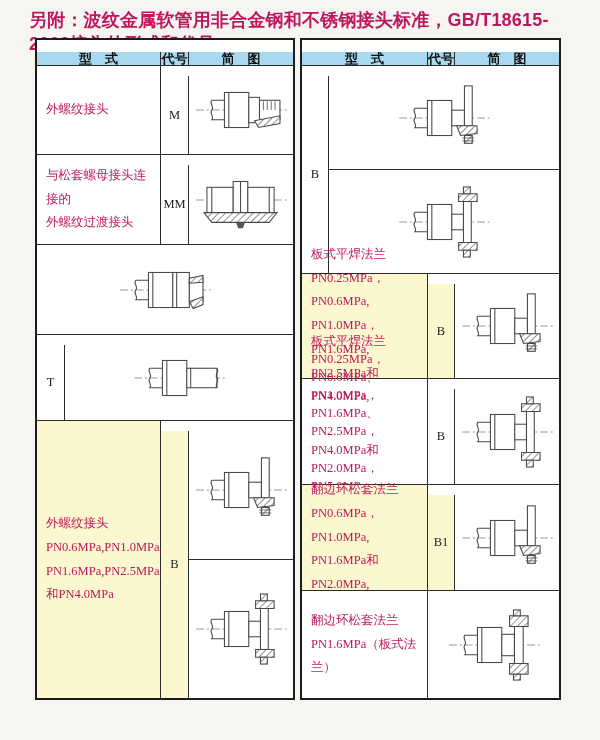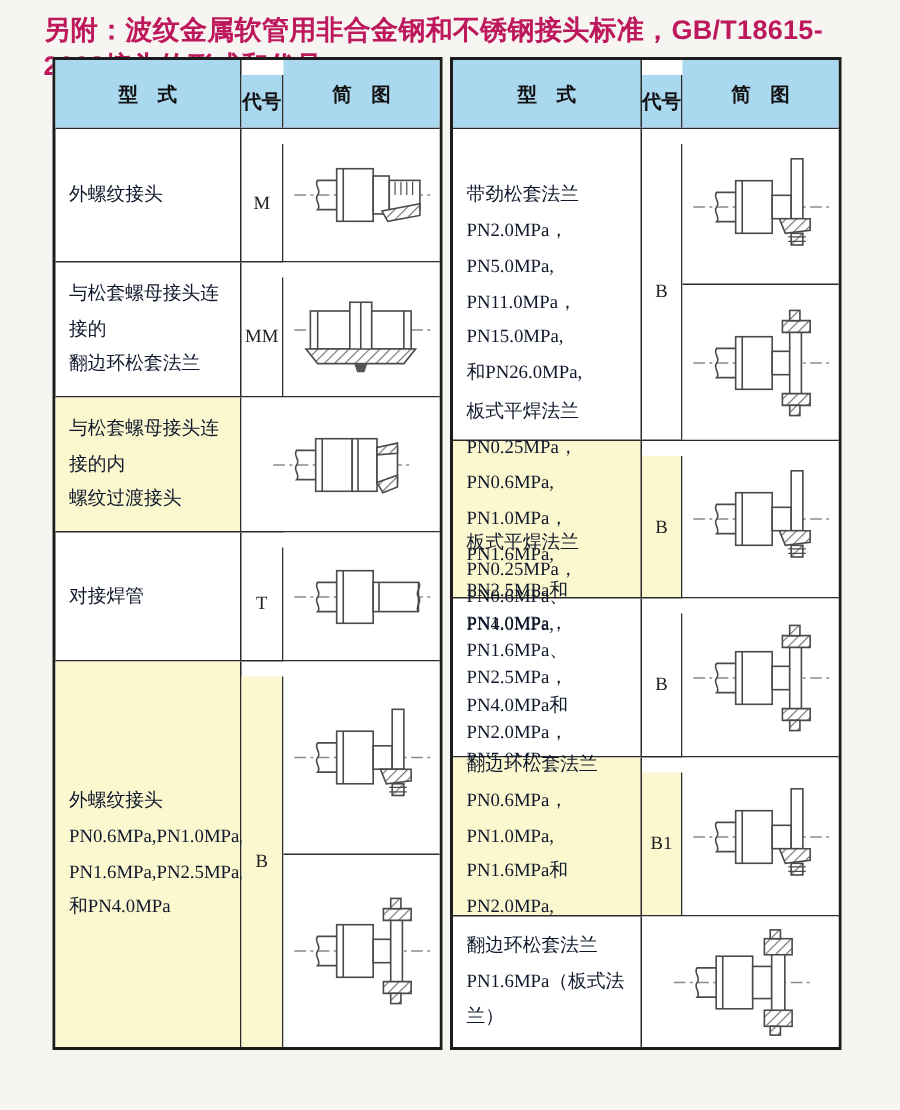--- a/index.html
+++ b/index.html
@@ -19,21 +19,21 @@
   }
   .tbl.left{left:35px;width:260px;}
   .tbl.right{left:300px;width:261px;}
   .row{display:flex;border-bottom:1px solid #2b2b2b;box-sizing:border-box;min-height:0;}
   .row.last{border-bottom:none;flex:1;}
   .cell{box-sizing:border-box;min-height:0;}
   .c-type{
     width:124px;border-right:1px solid #2b2b2b;
     display:flex;align-items:center;
     padding:3px 4px 3px 9px;
-    font-family:"Liberation Serif",serif;font-size:12.5px;color:#0f172a;
+    font-family:"Liberation Serif",serif;font-size:12.5px;color:#be185d;
     line-height:1.9;white-space:pre-line;
   }
   .tbl.right .c-type{width:126px;}
   .c-type.tight{line-height:1.45;}
   .c-code{
     width:28px;border-right:1px solid #2b2b2b;
     display:flex;align-items:center;justify-content:center;
     font-family:"Liberation Serif",serif;font-size:12.5px;color:#222;margin-top:10px;
   }
   .tbl.right .c-code{width:27px;}
@@ -42,21 +42,21 @@
   }
   .c-diag.split{flex-direction:column;align-items:stretch;padding:0;}
   .sub{flex:1;display:flex;align-items:center;justify-content:center;min-height:0;}
   .sub.first{border-bottom:1px solid #2b2b2b;}
   .hl{background:#fbf8d0;}
   .hd{
     background:#a9d8ef;font-weight:bold;font-size:13px;color:#111;
     display:flex;align-items:center;justify-content:center;
     font-family:"Liberation Sans",sans-serif;padding:0;line-height:1;
   }
-  .hdrow{height:46px;flex:none;}
+  .hdrow{height:26px;flex:none;align-items:flex-end;}
   svg.diag{display:block;}
 </style>
 </head>
 <body>
 
 <svg width="0" height="0" style="position:absolute" aria-hidden="true">
   <defs>
     <pattern id="hatch" width="5" height="5" patternUnits="userSpaceOnUse" patternTransform="rotate(45)">
       <rect width="5" height="5" fill="#ffffff"></rect>
       <line x1="0" y1="0" x2="0" y2="5" stroke="#6a6a6a" stroke-width="1.5"></line>
@@ -175,41 +175,38 @@
     <div class="cell c-diag">
       <svg class="diag" width="98" height="74" viewBox="0 0 100 76">
           <use href="#sym-m"></use>
         </svg>
     </div>
   </div>
 
 
   <div class="row" style="height:90px">
     <div class="cell c-type">与松套螺母接头连接的
-翻边环松套法兰</div>
+外螺纹过渡接头</div>
     <div class="cell c-code">MM</div>
     <div class="cell c-diag">
       <svg class="diag" width="98" height="74" viewBox="0 0 100 76">
           <use href="#sym-mm"></use>
         </svg>
     </div>
   </div>
 
   <div class="row" style="height:90px">
-    <div class="cell c-type hl">与松套螺母接头连接的内
-螺纹过渡接头</div>
     <div class="cell c-diag">
       <svg class="diag" width="98" height="74" viewBox="0 0 100 76">
           <use href="#sym-mf"></use>
         </svg>
     </div>
   </div>
 
   <div class="row" style="height:86px">
-    <div class="cell c-type">对接焊管</div>
     <div class="cell c-code">T</div>
     <div class="cell c-diag">
       <svg class="diag" width="98" height="74" viewBox="0 0 100 76">
           <use href="#sym-t"></use>
         </svg>
     </div>
   </div>
 
   <div class="row last">
     <div class="cell c-type hl">外螺纹接头
@@ -233,24 +230,20 @@
 </div>
 
 <div class="tbl right">
   <div class="row hdrow">
     <div class="cell c-type hd">型　式</div>
     <div class="cell c-code hd">代号</div>
     <div class="cell c-diag hd">简　图</div>
   </div>
 
   <div class="row" style="height:208px">
-    <div class="cell c-type">带劲松套法兰
-PN2.0MPa，PN5.0MPa,
-PN11.0MPa，PN15.0MPa,
-和PN26.0MPa,</div>
     <div class="cell c-code">B</div>
     <div class="cell c-diag split">
       <div class="sub first">
         <svg class="diag" width="98" height="74" viewBox="0 0 100 76">
             <use href="#sym-b-up"></use>
           </svg>
       </div>
       <div class="sub">
         <svg class="diag" width="98" height="74" viewBox="0 0 100 76">
             <use href="#sym-b-down"></use>

